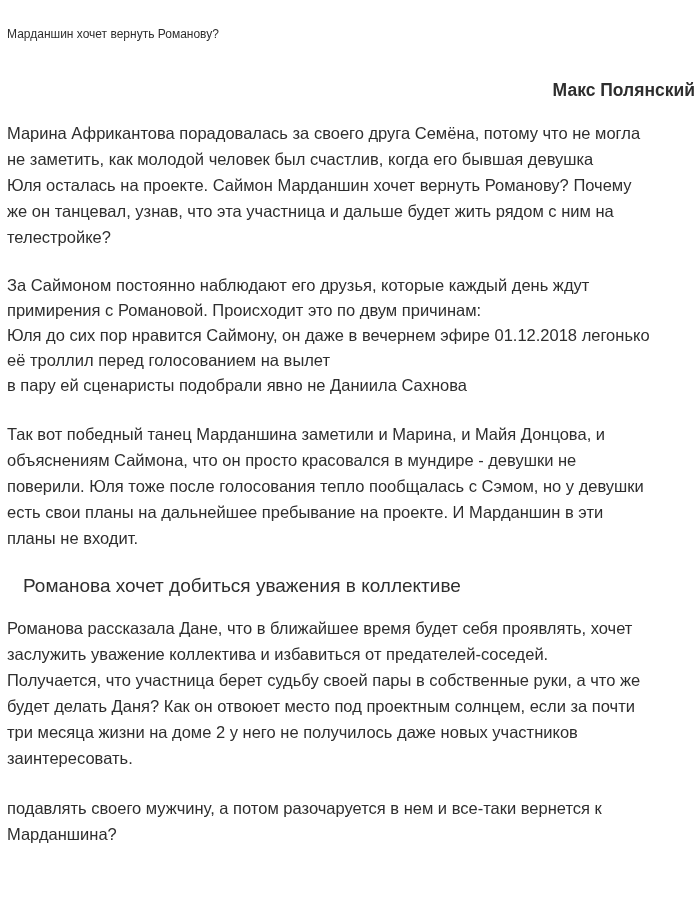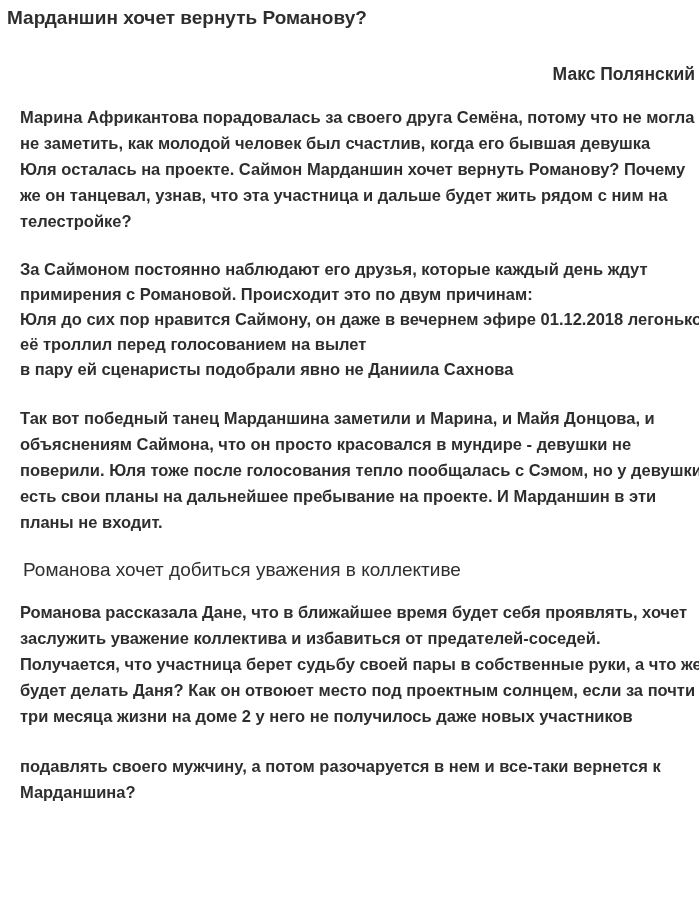--- a/index.html
+++ b/index.html
@@ -13,43 +13,42 @@
       overflow: hidden;
       font-family: "Liberation Sans", "DejaVu Sans", sans-serif;
       color: #2e2e2e;
     }
     .page {
       padding: 3px 4px 0 7px;
       box-sizing: border-box;
       width: 699px;
     }
     .article-title {
-      font-size: 19px;
-      font-weight: 700;
+      font-size: 12px;
+      font-weight: 400;
       line-height: 26px;
-      margin: 2px 0 30px 0;
+      margin: 18px 0 30px 0;
       white-space: nowrap;
     }
     .article-author {
       font-size: 17.5px;
       font-weight: 700;
       line-height: 26px;
       margin: 0 0 17px 0;
       white-space: nowrap;
       text-align: right;
     }
     .para {
       margin: 0 0 21px 0;
     }
     .para .line {
       font-size: 16.5px;
-      font-weight: 700;
+      font-weight: 400;
       line-height: 26px;
       white-space: nowrap;
-      margin-left: 13px;
     }
     .para.tight .line {
       line-height: 25px;
     }
     .mb23 { margin-bottom: 23px; }
     .mb22 { margin-bottom: 22px; }
     .mb24 { margin-bottom: 24px; }
     .mb25 { margin-bottom: 25px; }
     .section-heading {
       font-size: 19px;
@@ -93,20 +92,21 @@
   </div>
 
   <div class="section-heading mb25">Романова хочет добиться уважения в коллективе</div>
 
   <div class="para mb24">
     <div class="line">Романова рассказала Дане, что в ближайшее время будет себя проявлять, хочет</div>
     <div class="line">заслужить уважение коллектива и избавиться от предателей-соседей.</div>
     <div class="line">Получается, что участница берет судьбу своей пары в собственные руки, а что же</div>
     <div class="line">будет делать Даня? Как он отвоюет место под проектным солнцем, если за почти</div>
     <div class="line">три месяца жизни на доме 2 у него не получилось даже новых участников</div>
+    <div class="line">заинтересовать.</div>
   </div>
 
   <div class="para">
     <div class="line">подавлять своего мужчину, а потом разочаруется в нем и все-таки вернется к</div>
     <div class="line">Марданшина?</div>
   </div>
 
 </div>
 
 </body></html>

